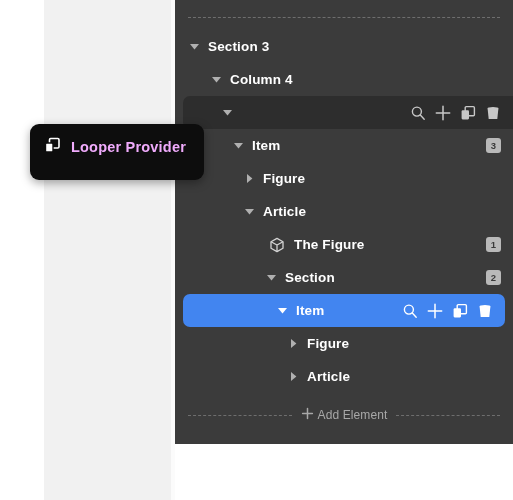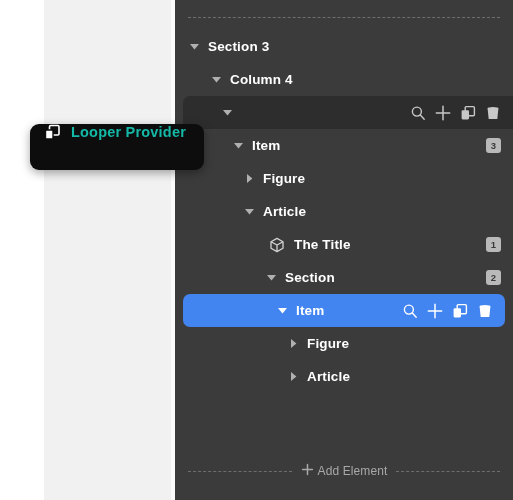--- a/index.html
+++ b/index.html
@@ -38,43 +38,44 @@
     height: 500px;
     background: #fbfbfb;
   }
 
   
   #hover-chip {
     position: absolute;
     left: 30px;
     top: 124px;
     height: 46px;
-    padding: 0 18px 0 14px;
-    display: flex;
+    padding: 0 18px 10px 14px;
+    display: flex;
+    align-items: center;
     gap: 10px;
     background: #0d0d0d;
-    color: #14b8a6;
+    color: #f0abfc;
     border-radius: 9px;
     box-shadow: 0 3px 10px rgba(0,0,0,.35);
     z-index: 40;
   }
   #hover-chip .chip-label {
     font-size: 14.5px;
     font-weight: 700;
     letter-spacing: .2px;
     white-space: nowrap;
   }
 
   
   #navigator-panel {
     position: absolute;
     left: 175px;
     top: 0;
     width: 338px;
-    height: 500px;
+    height: 444px;
     background: #3b3b3b;
     z-index: 10;
     overflow: hidden;
   }
 
   .panel-divider {
     position: absolute;
     left: 13px;
     right: 13px;
     border-top: 1px dashed #6e6e6e;
@@ -315,21 +316,21 @@
         <span style="flex: 0 0 77px; height: 1px;"></span>
         <span class="disclosure">
           <span></span>
         </span>
         <span class="node-icon">
           <svg width="16" height="16" viewBox="0 0 16 16">
             <path d="M8 1.4 L14 4.7 V11.3 L8 14.6 L2 11.3 V4.7 Z" fill="none" stroke="#d4d4d4" stroke-width="1.3" stroke-linejoin="round"></path>
             <path d="M2 4.7 L8 8 L14 4.7 M8 8 V14.6" fill="none" stroke="#d4d4d4" stroke-width="1.3" stroke-linejoin="round"></path>
           </svg>
         </span>
-        <span class="node-label">The Title</span>
+        <span class="node-label">The Figure</span>
         <span class="row-spacer"></span>
         <span class="count-badge">1</span>
       </div>
       <div class="tree-row row-plain">
         <span style="flex: 0 0 88px; height: 1px;"></span>
         <span class="disclosure">
           <svg width="11" height="11" viewBox="0 0 11 11">
             <path fill="#b0b0b0" d="M1 3 H10 L5.5 8.4 Z"></path>
           </svg>
         </span>

